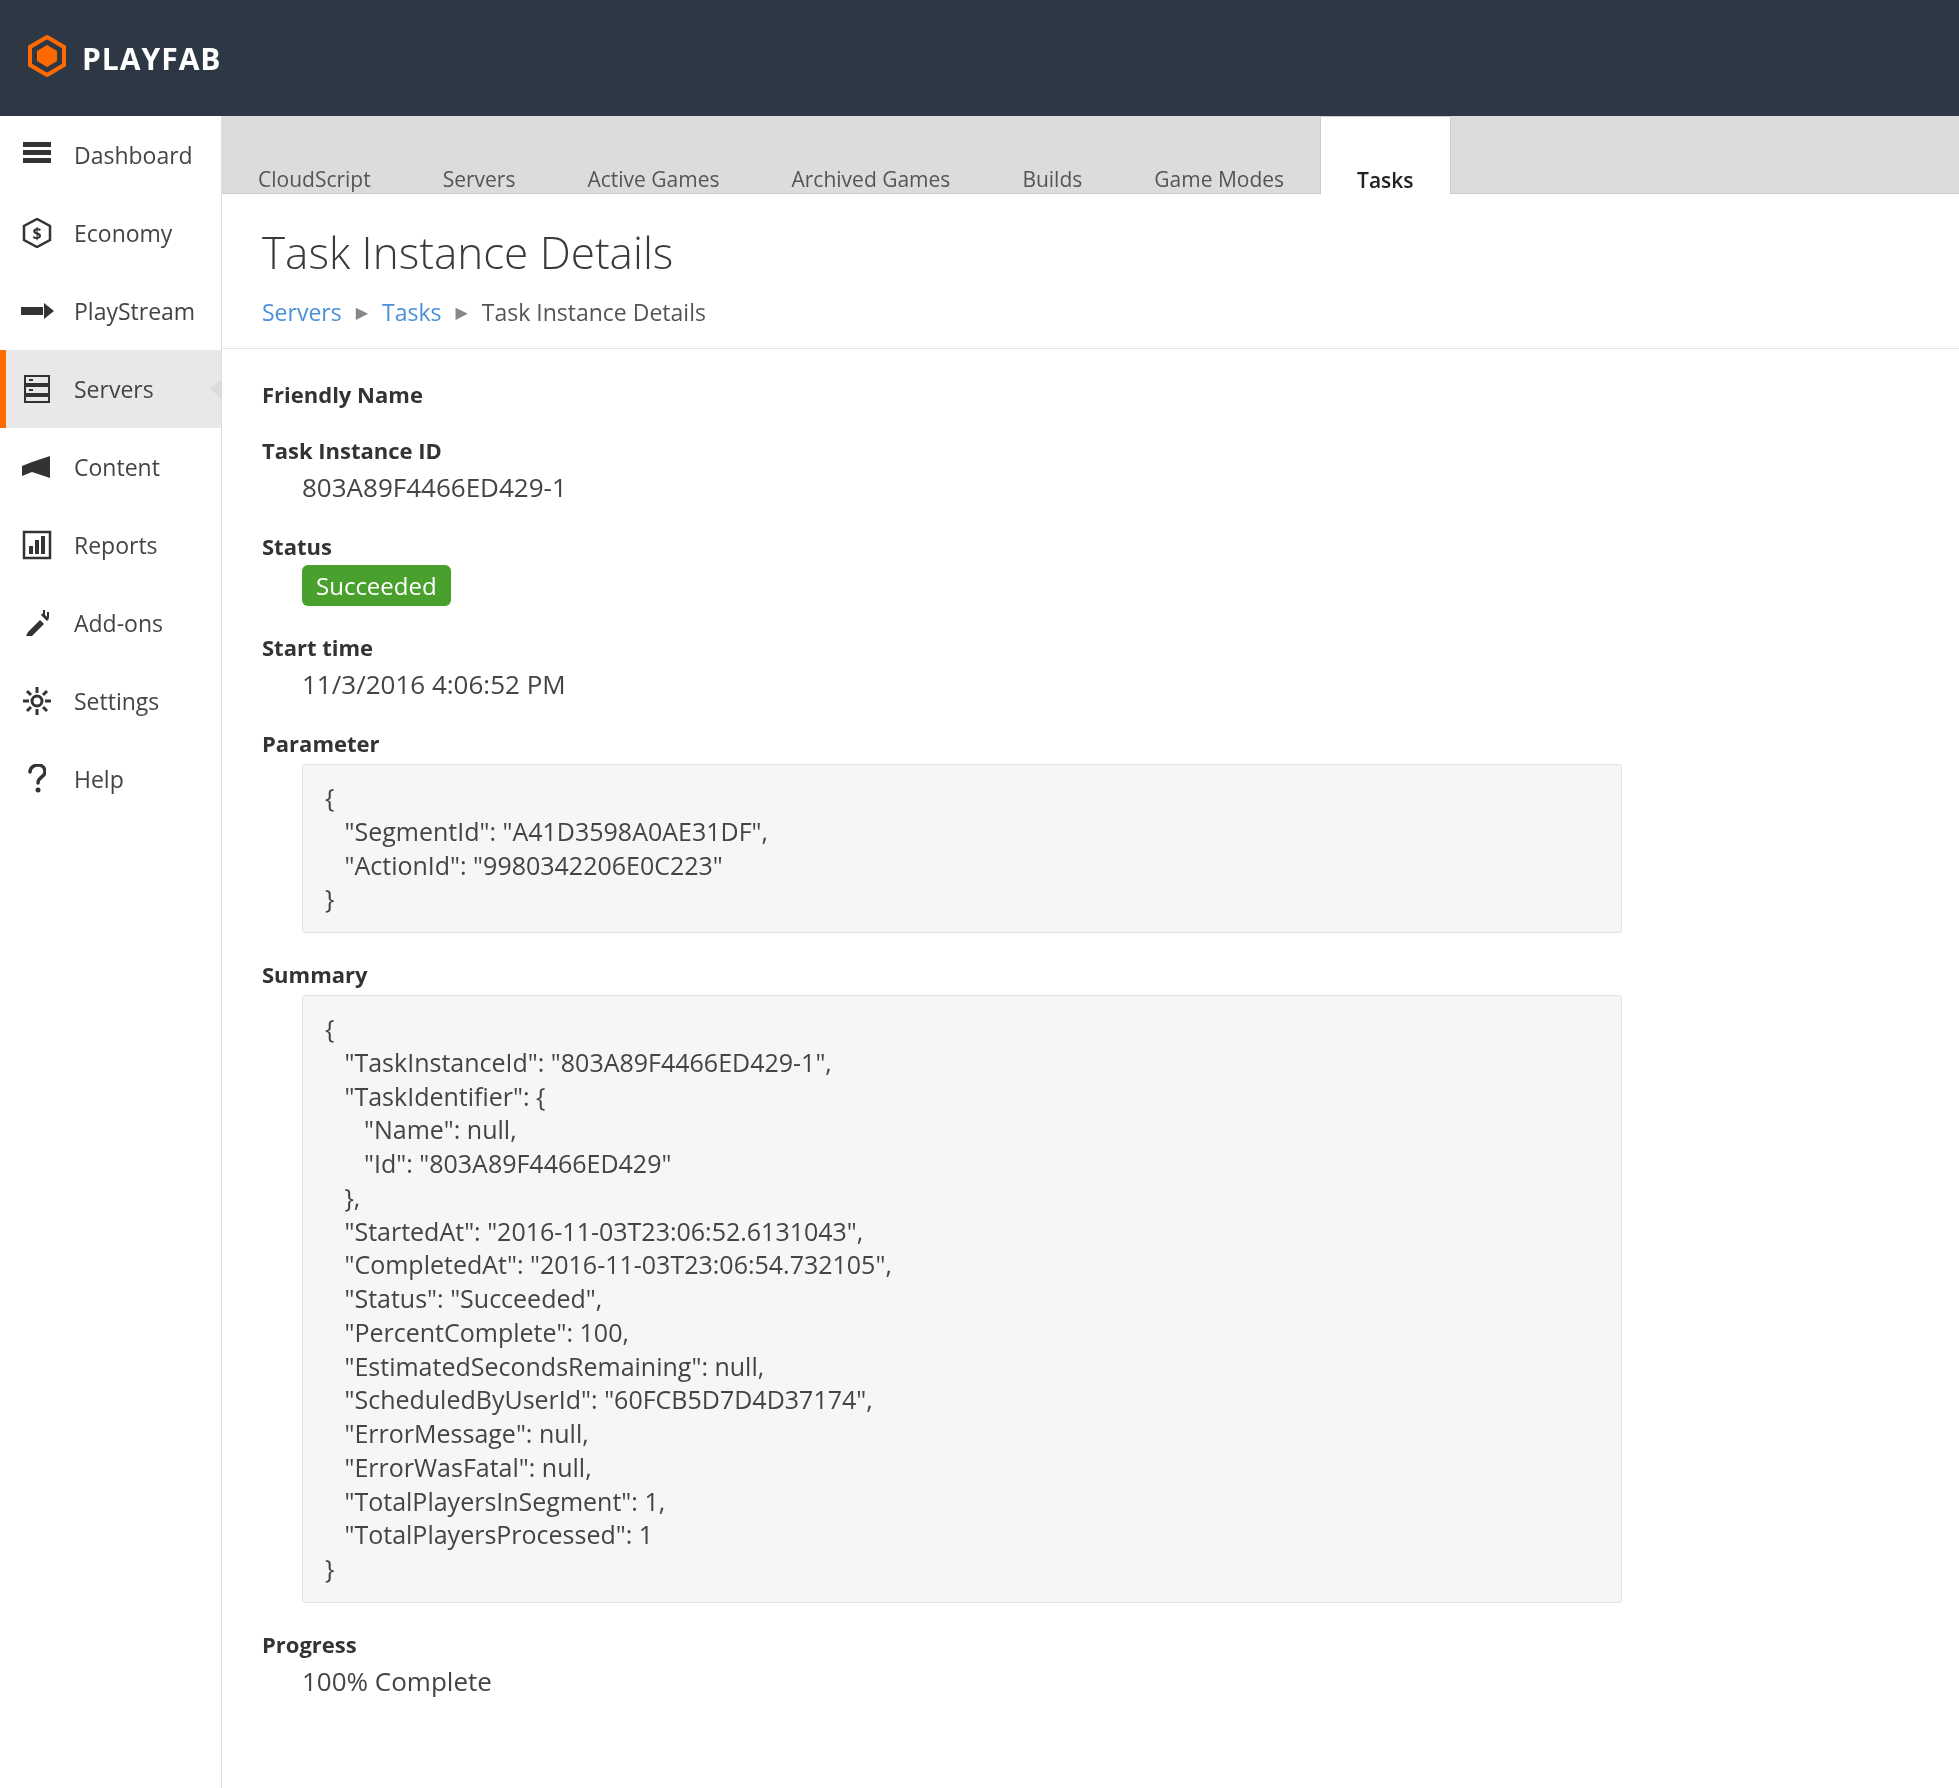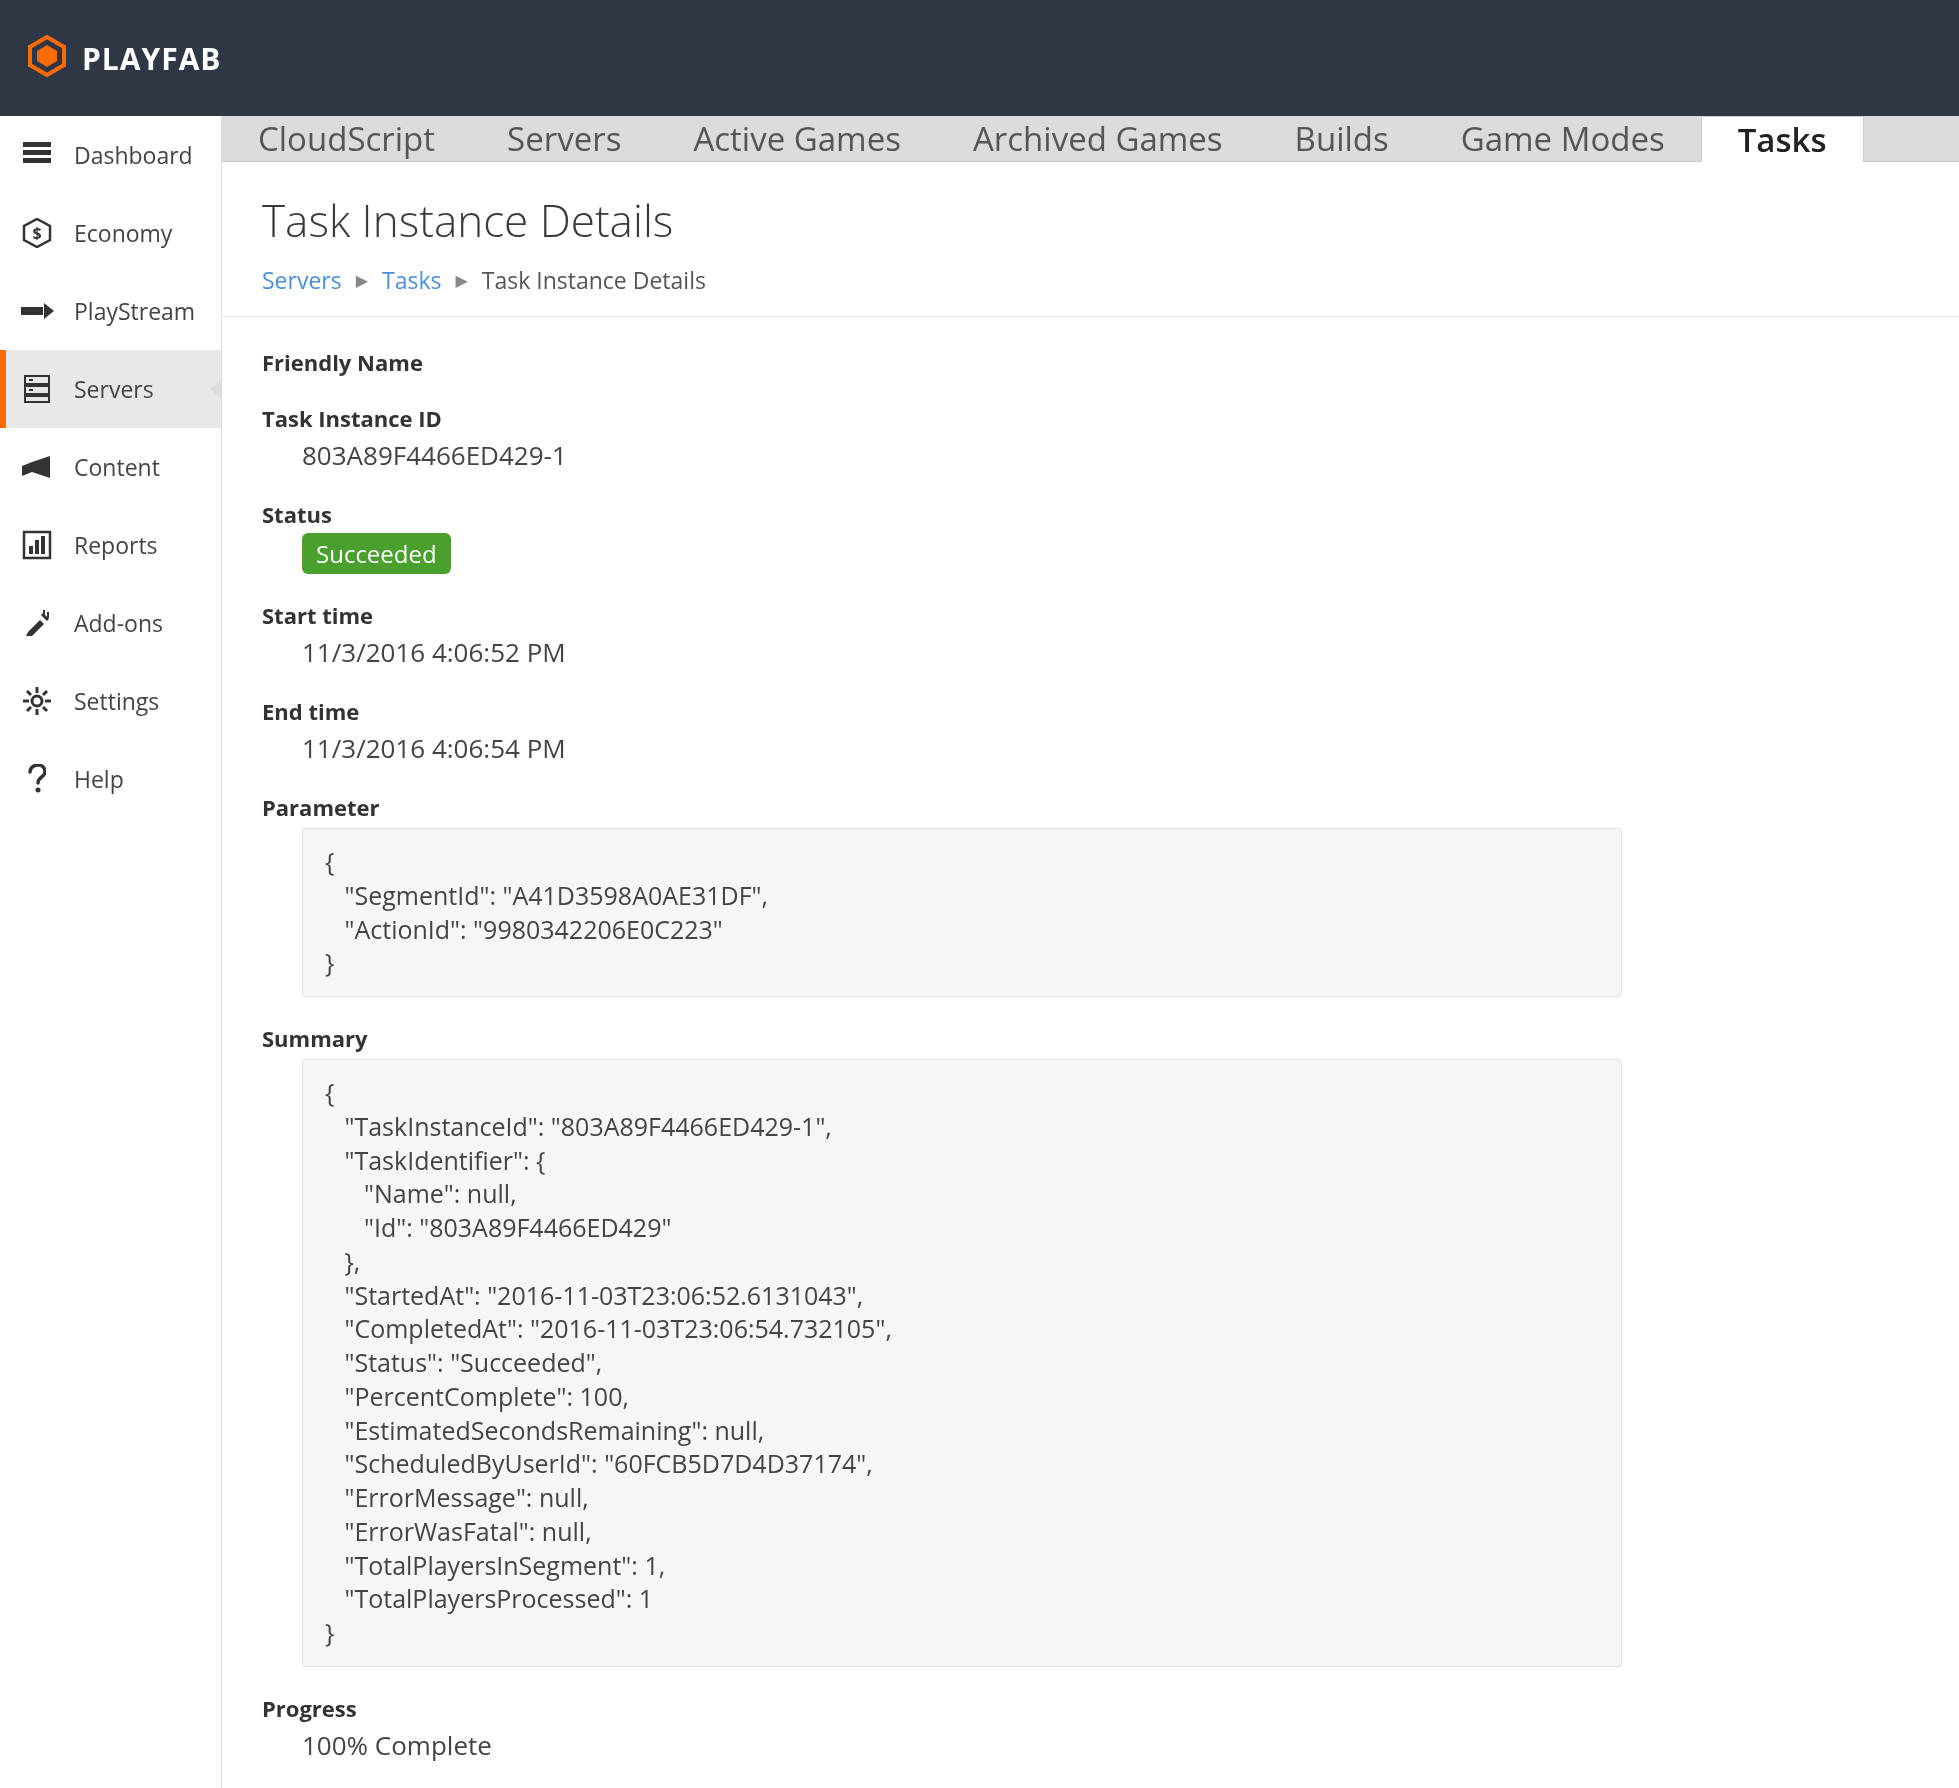--- a/index.html
+++ b/index.html
@@ -79,23 +79,23 @@
 }
 .tabbar {
   background: #dcdcdc;
   height: 78px;
   display: flex;
   align-items: stretch;
   border-bottom: 1px solid #ccc;
 }
 .tab {
   display: flex;
-  align-items: flex-start;
+  align-items: flex-end;
   padding: 0 36px;
-  font-size: 33px;
+  font-size: 21px;
   color: #555;
   cursor: pointer;
 }
 .tab.active {
   background: #fff;
   color: #222;
   font-weight: 600;
   border-top: 1px solid #ccc;
   border-left: 1px solid #ccc;
   border-right: 1px solid #ccc;
@@ -323,24 +323,20 @@
       </div>
       <div class="field">
         <div class="field-label">Status</div>
         <div class="field-value">
           <span class="badge-success">Succeeded</span>
         </div>
       </div>
       <div class="field">
         <div class="field-label">Start time</div>
         <div class="field-value">11/3/2016 4:06:52 PM</div>
-      </div>
-      <div class="field">
-        <div class="field-label">End time</div>
-        <div class="field-value">11/3/2016 4:06:54 PM</div>
       </div>
       <div class="field">
         <div class="field-label">Parameter</div>
         <div class="codebox">{
    "SegmentId": "A41D3598A0AE31DF",
    "ActionId": "9980342206E0C223"
 }</div>
       </div>
       <div class="field">
         <div class="field-label">Summary</div>

